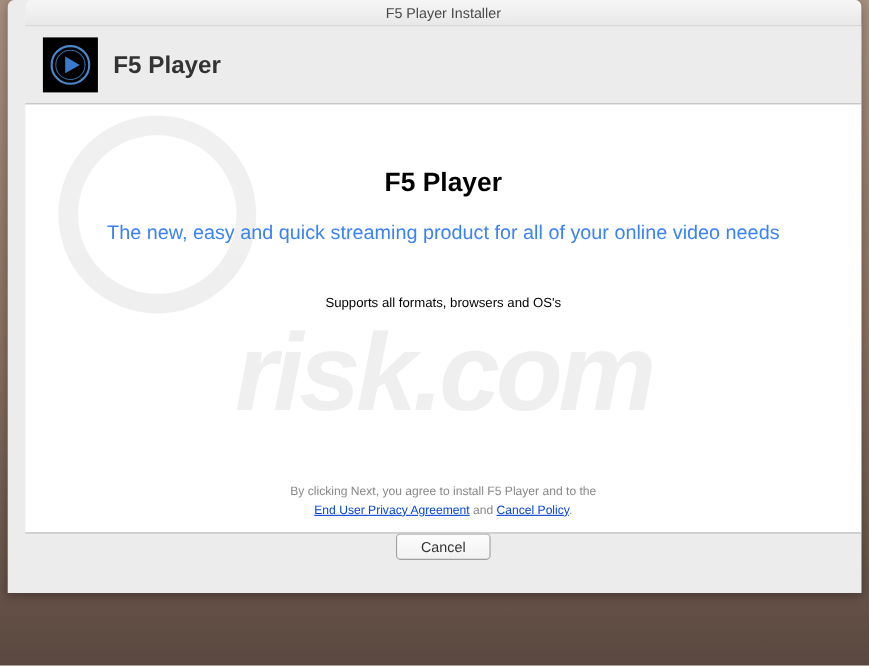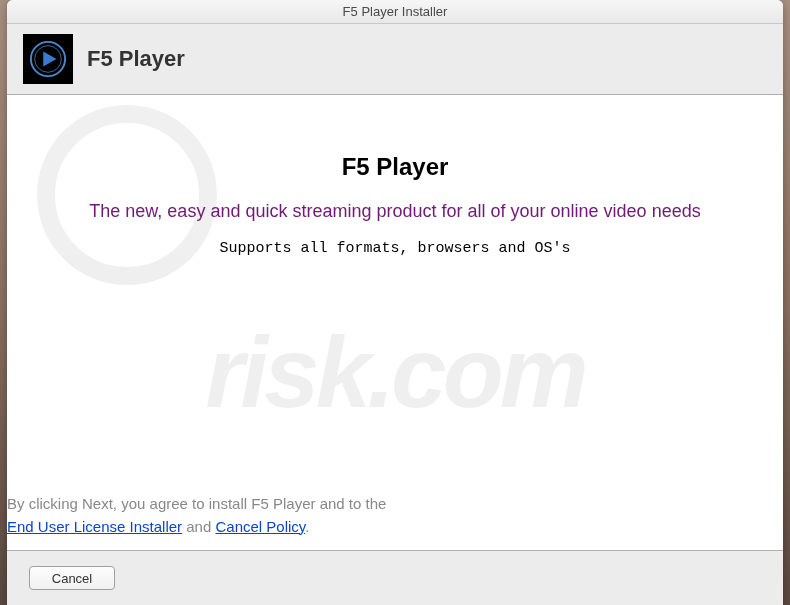--- a/index.html
+++ b/index.html
@@ -21,26 +21,27 @@
       left: 0;
       width: 100%;
       height: 100%;
       background: linear-gradient(to bottom, #a89080 0%, #8a7060 50%, #5a4840 100%);
     }
     .window {
       position: absolute;
       top: 0;
       left: 7px;
       width: 776px;
-      height: 605px;
+      height: 539px;
       background: #ececec;
       border-radius: 6px 6px 0 0;
       display: flex;
       flex-direction: column;
       box-shadow: 0 2px 10px rgba(0,0,0,0.3);
+      padding-left: 16px;
     }
     .titlebar {
       height: 24px;
       background: linear-gradient(to bottom, #f6f6f6, #e8e8e8);
       border-bottom: 1px solid #c8c8c8;
       border-radius: 6px 6px 0 0;
       display: flex;
       align-items: center;
       justify-content: center;
       font-size: 13px;
@@ -115,49 +116,50 @@
     }
     .content-title {
       font-size: 24px;
       font-weight: bold;
       color: #000;
       margin-bottom: 18px;
       margin-top: 18px;
     }
     .content-subtitle {
       font-size: 18px;
-      color: #701a75;
+      color: #3b82f6;
       line-height: 1.4;
-      margin-bottom: 16px;
+      margin-bottom: 44px;
     }
     .content-support {
-      font-size: 15px;
-      color: #000;
-      font-family: Liberation Mono, monospace;
+      font-size: 12px;
+      color: #000;
     }
     .legal {
       position: absolute;
       bottom: 12px;
       left: 0;
       right: 0;
-      font-size: 15px;
+      text-align: center;
+      font-size: 11px;
       color: #888;
       line-height: 1.5;
     }
     .legal a {
       color: #0645d6;
       text-decoration: underline;
     }
     .footer {
       height: 54px;
       background: #ececec;
       display: flex;
       align-items: center;
       justify-content: space-between;
       padding: 0 22px;
+      flex-direction: column;
     }
     .btn {
       min-width: 86px;
       height: 24px;
       background: linear-gradient(to bottom, #fdfdfd, #f1f1f1);
       border: 1px solid #a0a0a0;
       border-radius: 4px;
       font-size: 13px;
       color: #333;
       cursor: pointer;
@@ -195,20 +197,20 @@
       <div class="watermark-circle"></div>
       <div class="watermark-text">risk.com</div>
     </div>
     <div class="content-inner">
       <div class="content-title">F5 Player</div>
       <div class="content-subtitle">The new, easy and quick streaming product for all of your online video needs</div>
       <div class="content-support">Supports all formats, browsers and OS's</div>
     </div>
     <div class="legal">
       <span>By clicking Next, you agree to install F5 Player and to the</span><br>
-      <a href="#">End User License Installer</a><span> and </span><a href="#">Cancel Policy</a><span>.</span>
+      <a href="#">End User Privacy Agreement</a><span> and </span><a href="#">Cancel Policy</a><span>.</span>
     </div>
   </div>
 
   <div class="footer">
     <button class="btn">Cancel</button>
   </div>
 </div>
 
 </body></html>

